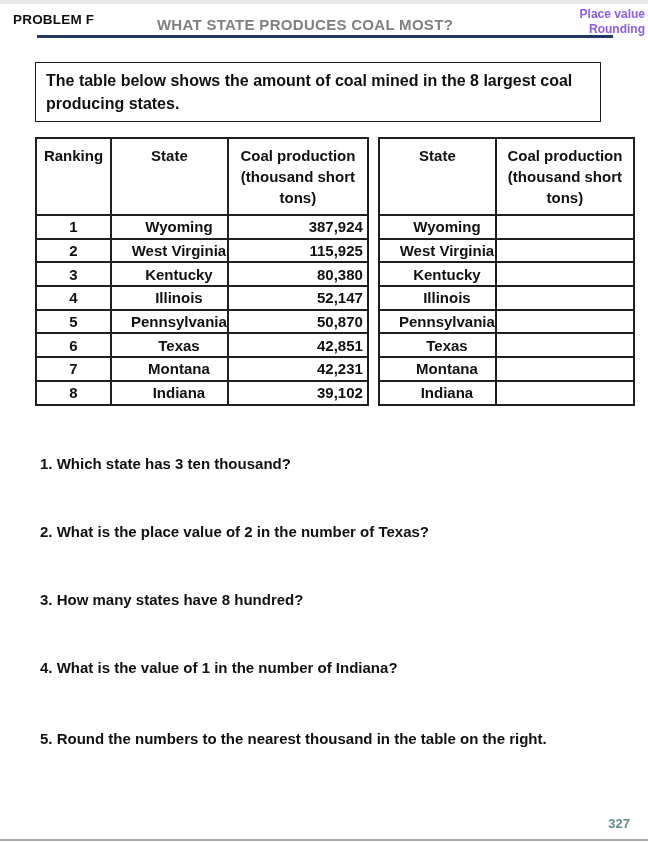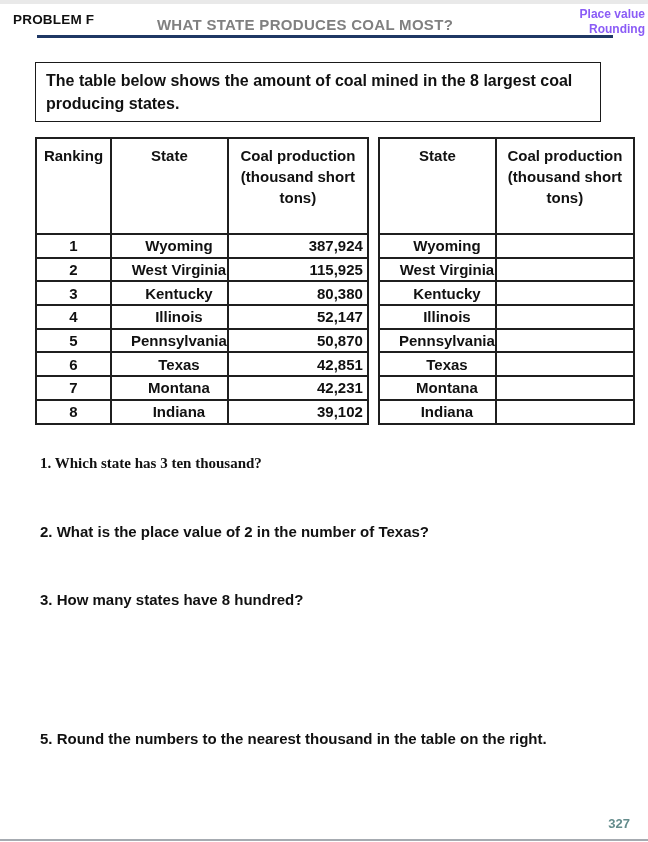--- a/index.html
+++ b/index.html
@@ -79,41 +79,41 @@
   th {
     font-weight: 600;
     text-align: center;
     vertical-align: top;
     padding-top: 6px;
     white-space: normal;
     line-height: 21px;
   }
   .tbl-left  { position: absolute; left: 35px;  top: 133px; }
   .tbl-right { position: absolute; left: 378px; top: 133px; }
-  .tbl-left th, .tbl-right th { height: 96px; }
+  .tbl-left th, .tbl-right th { height: 77px; }
   .tbl-left td, .tbl-right td { height: 23.7px; }
   .col-rank { width: 75px; }
   .col-state-l { width: 112px; }
   .col-prod-l { width: 140px; }
   .col-state-r { width: 112px; }
   .col-prod-r { width: 138px; }
   td.rank { text-align: center; }
   td.state { text-align: center; padding-left: 19px; }
   td.prod { text-align: right; padding-right: 4px; }
 
   
   .question {
     position: absolute;
     left: 40px;
     width: 580px;
     font-size: 15px;
     font-weight: 600;
     color: #111111;
   }
-  .q1 { top: 451px; font-family: Liberation Serif, serif; }
+  .q1 { top: 451px; }
   .q2 { top: 519px; }
   .q3 { top: 587px; }
   .q4 { top: 655px; }
   .q5 { top: 726px; }
 
   
   .page-number {
     position: absolute;
     right: 18px; top: 812px;
     font-size: 13px;
@@ -238,18 +238,19 @@
     <tr>
       <td class="state">Indiana</td>
       <td class="prod"></td>
     </tr>
   </tbody>
     </table>
 
   <div class="question q1">1. Which state has 3 ten thousand?</div>
   <div class="question q2">2. What is the place value of 2 in the number of Texas?</div>
   <div class="question q3">3. How many states have 8 hundred?</div>
+  <div class="question q4">4. What is the value of 1 in the number of Indiana?</div>
   <div class="question q5">5. Round the numbers to the nearest thousand in the table on the right.</div>
 
   <div class="page-number">327</div>
   <div class="footer-rule"></div>
 
 </div>
 
 </body></html>

